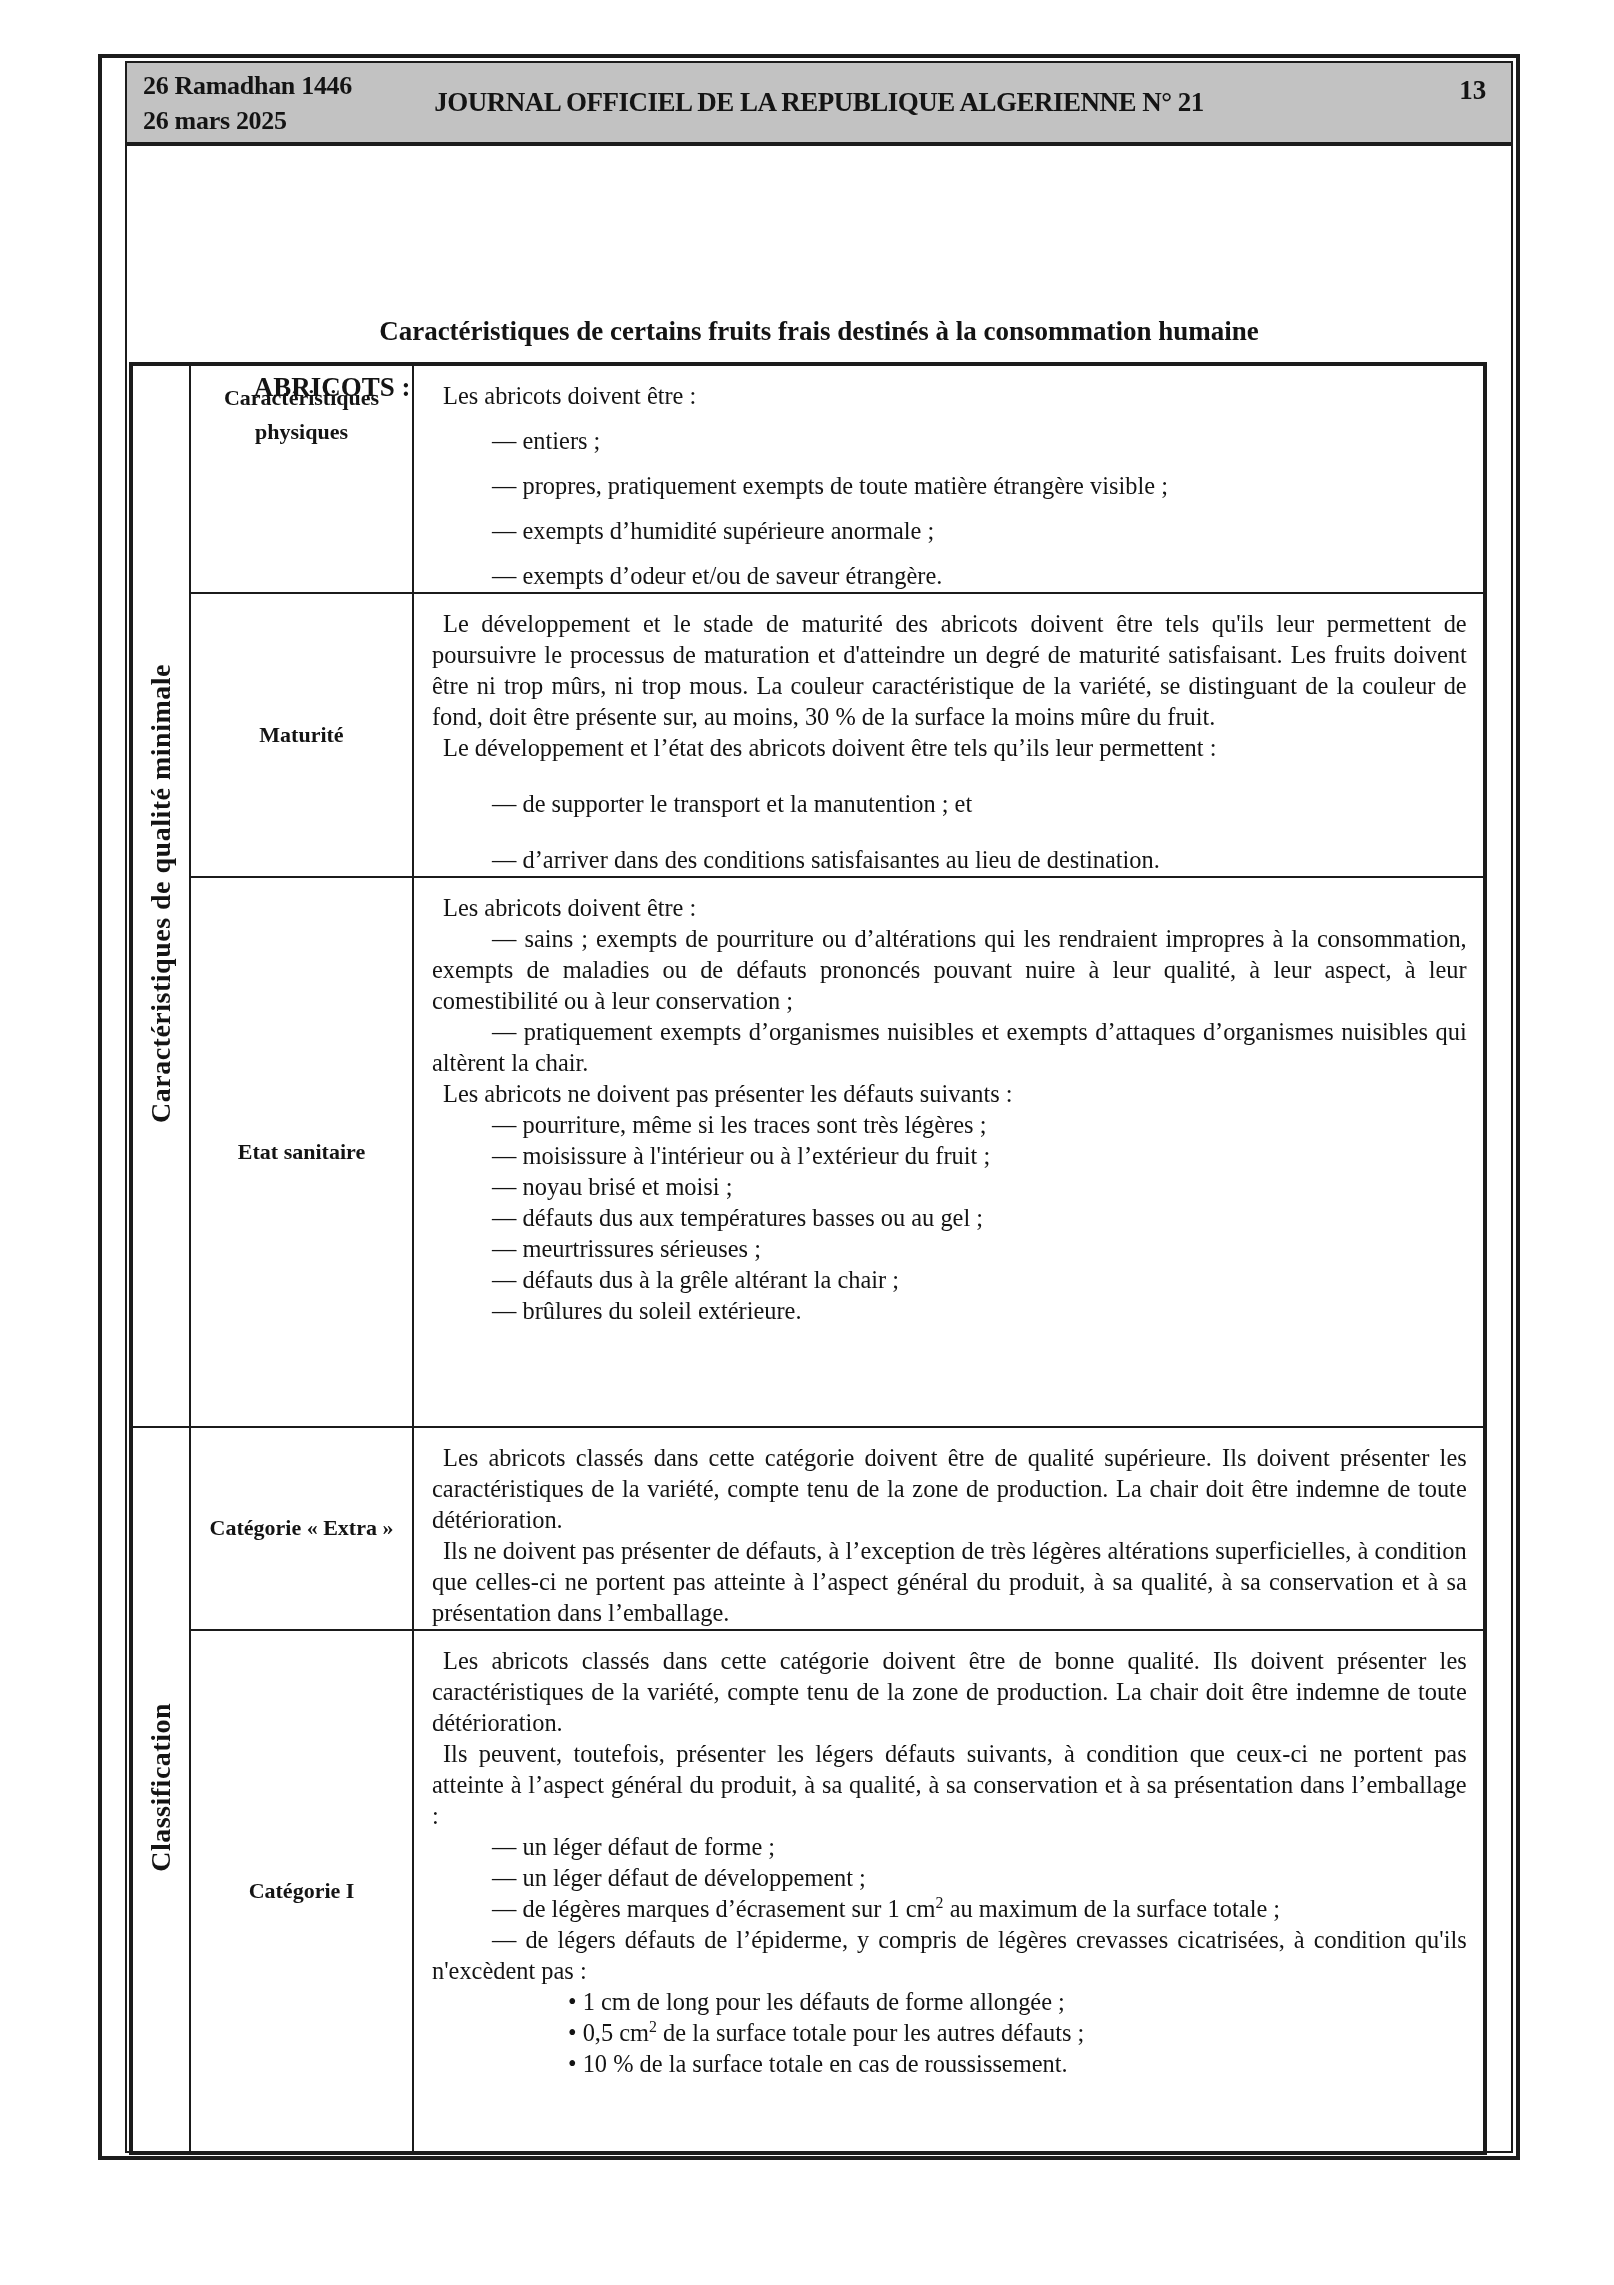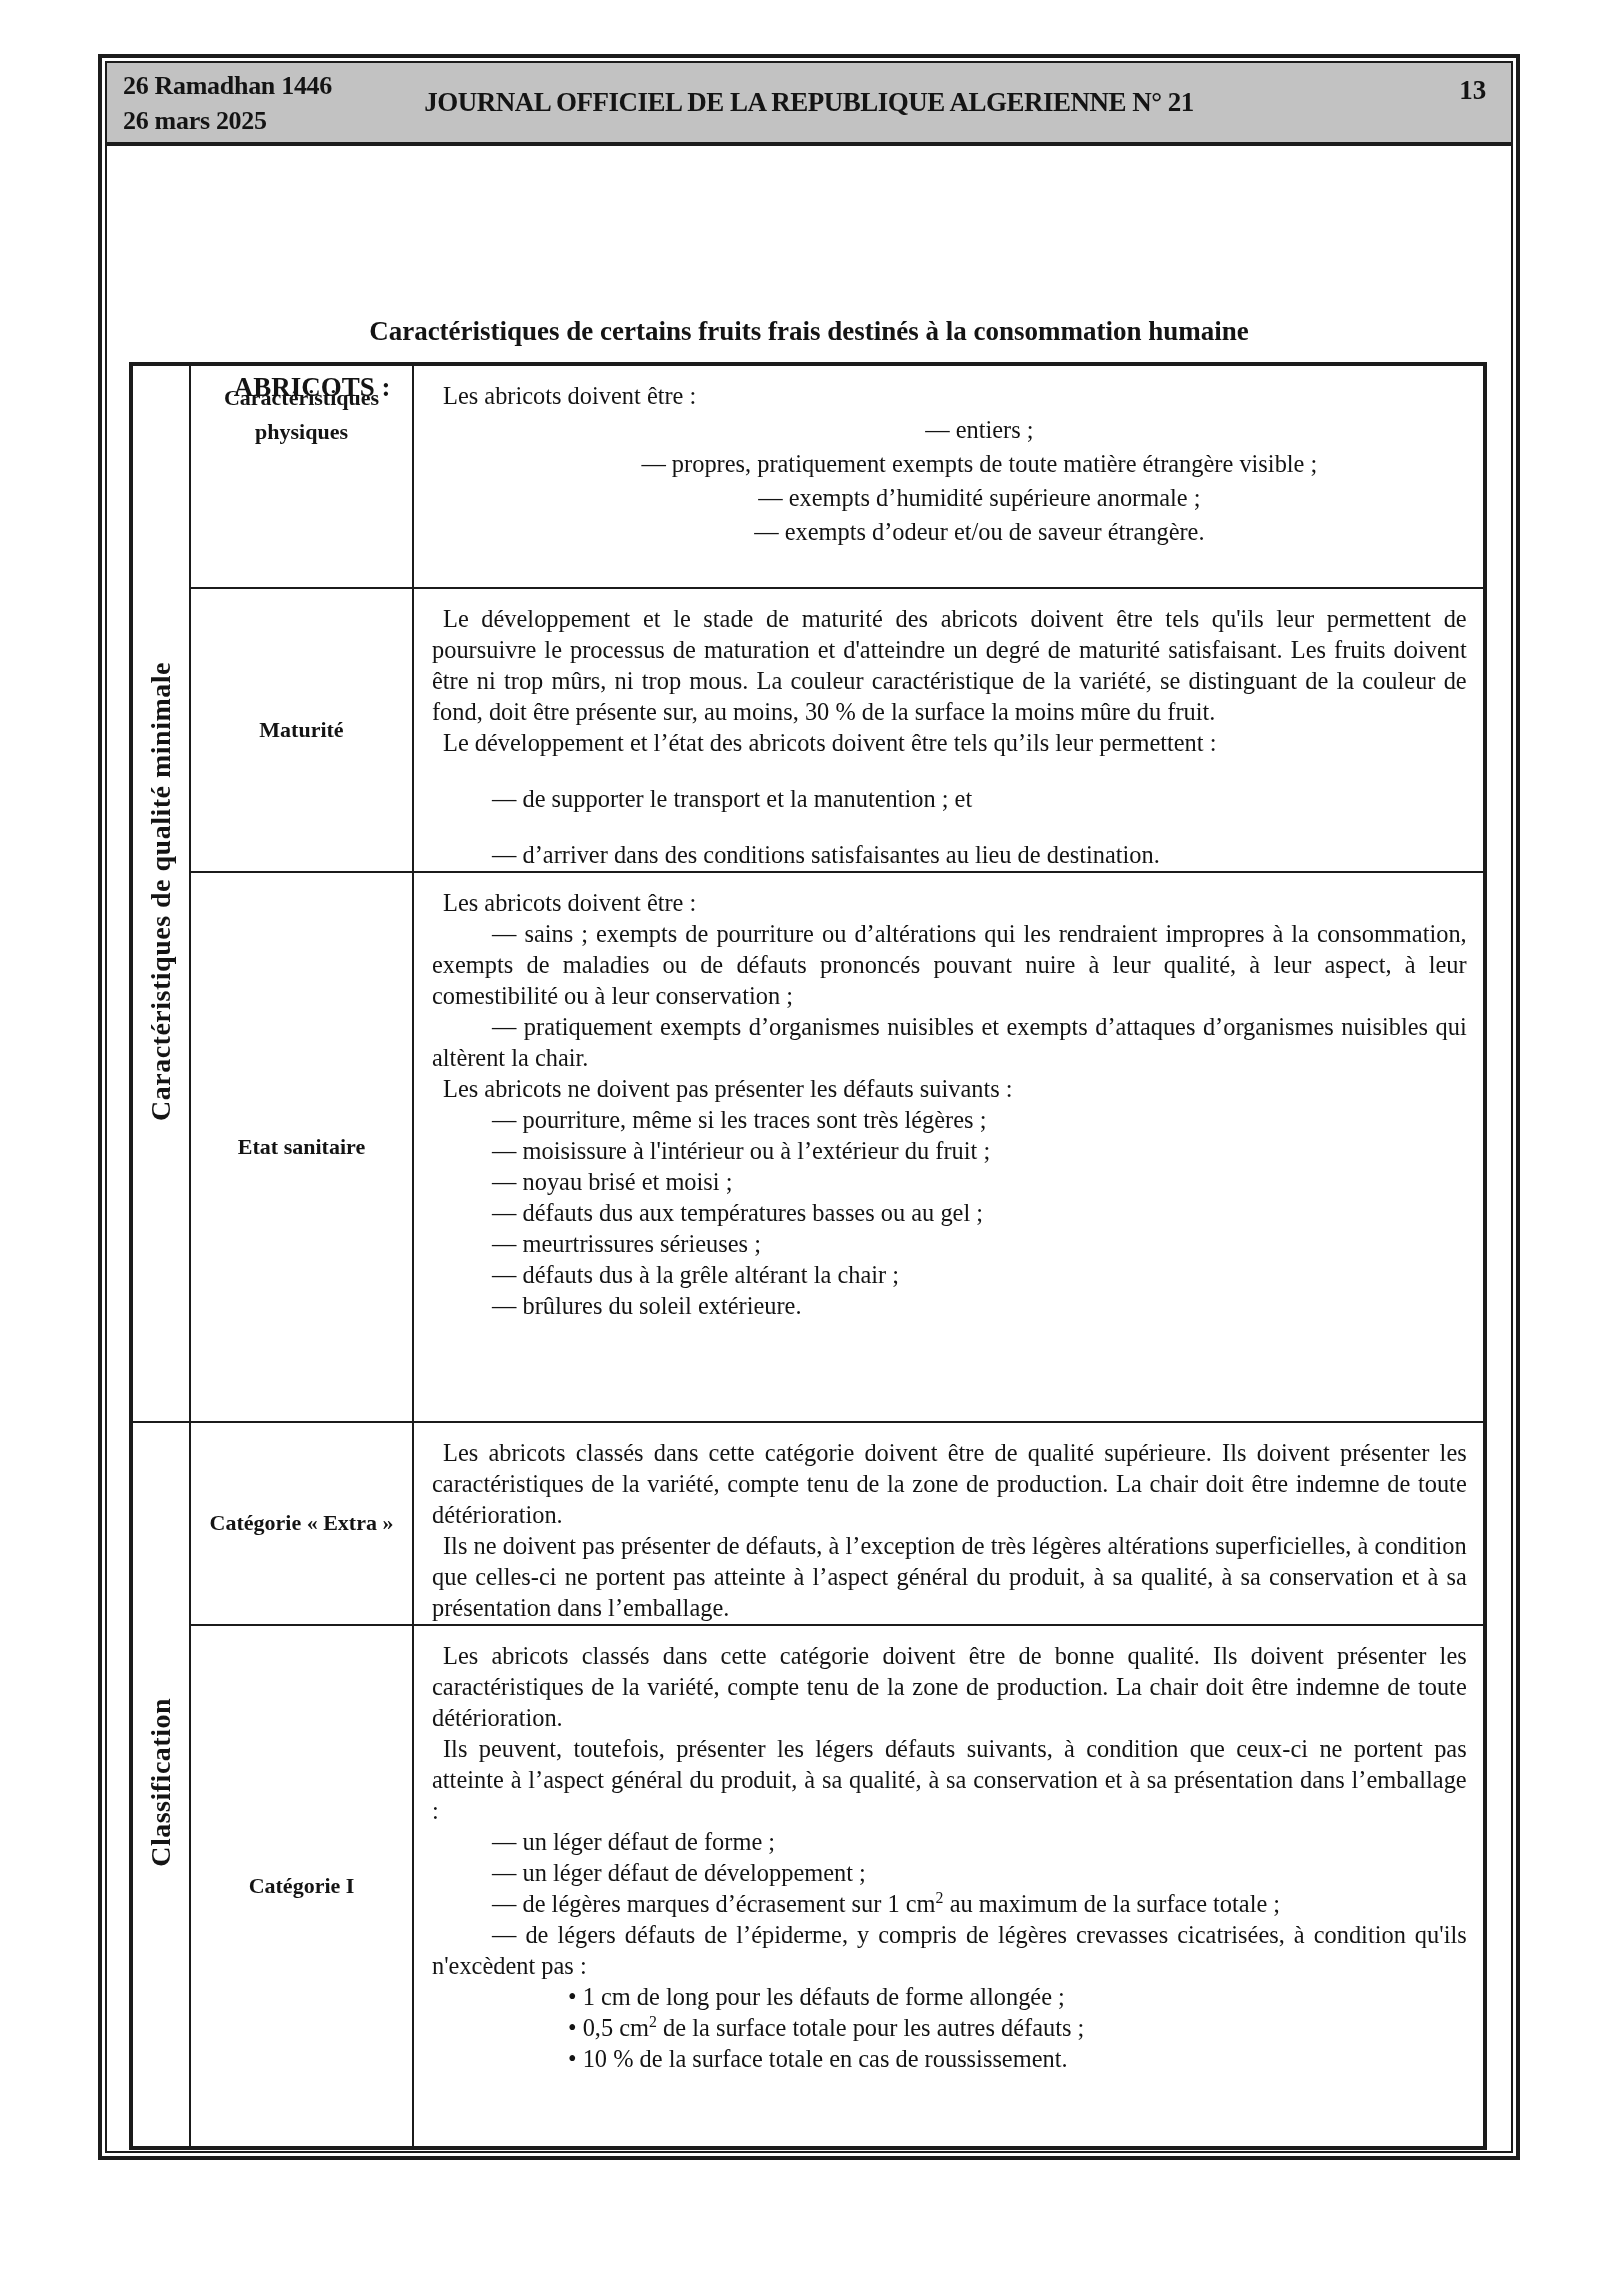--- a/index.html
+++ b/index.html
@@ -6,21 +6,21 @@
   .page {
     position:relative; width:1615px; height:2285px; background:#ffffff;
     font-family:"Liberation Serif","DejaVu Serif",serif; color:#141414;
   }
   
   .frame-outer {
     position:absolute; left:98px; top:54px; width:1422px; height:2106px;
     border:4.5px solid #1c1c1c; box-sizing:border-box;
   }
   .frame-inner {
-    position:absolute; inset:2.7px; border:2.7px solid #1c1c1c; box-sizing:border-box;
+    position:absolute; inset:2.7px; border:2.7px solid #1c1c1c; box-sizing:border-box;margin-left:20px;
   }
   
   .band {
     position:absolute; left:0; top:0; right:0; height:83px;
     background:#c2c2c2; border-bottom:4.5px solid #1c1c1c; box-sizing:border-box;
   }
   .band-dates {
     position:absolute; left:16.3px; top:5.4px;
     font-weight:bold; font-size:26px; line-height:35px; letter-spacing:-0.3px;
   }
@@ -71,21 +71,21 @@
     vertical-align:top; font-size:24.4px; line-height:1.27;
     padding:9px 16.3px 0 18px;
   }
   .content div { margin:0; }
   .intro  { text-indent:11px; margin-top:9px; }
   .para   { text-indent:11px; text-align:justify; margin-top:11px; }
   .dash   { padding-left:60px; margin-top:11px; }
   .dash-para { text-indent:60px; text-align:justify; margin-top:11px; }
   .dot    { padding-left:136px; margin-top:11px; }
   .content > div:first-child { margin-top:6px; }
-  tr.r1 .dash { margin-top:3px;text-align:center; }
+  tr.r1 .dash { margin-top:14px; }
   tr.r2 .dash { margin-top:25px; }
   sup { font-size:0.65em; line-height:0; }
 </style>
 </head>
 <body>
 
 <div class="page">
   <div class="frame-outer">
     <div class="frame-inner">
 

